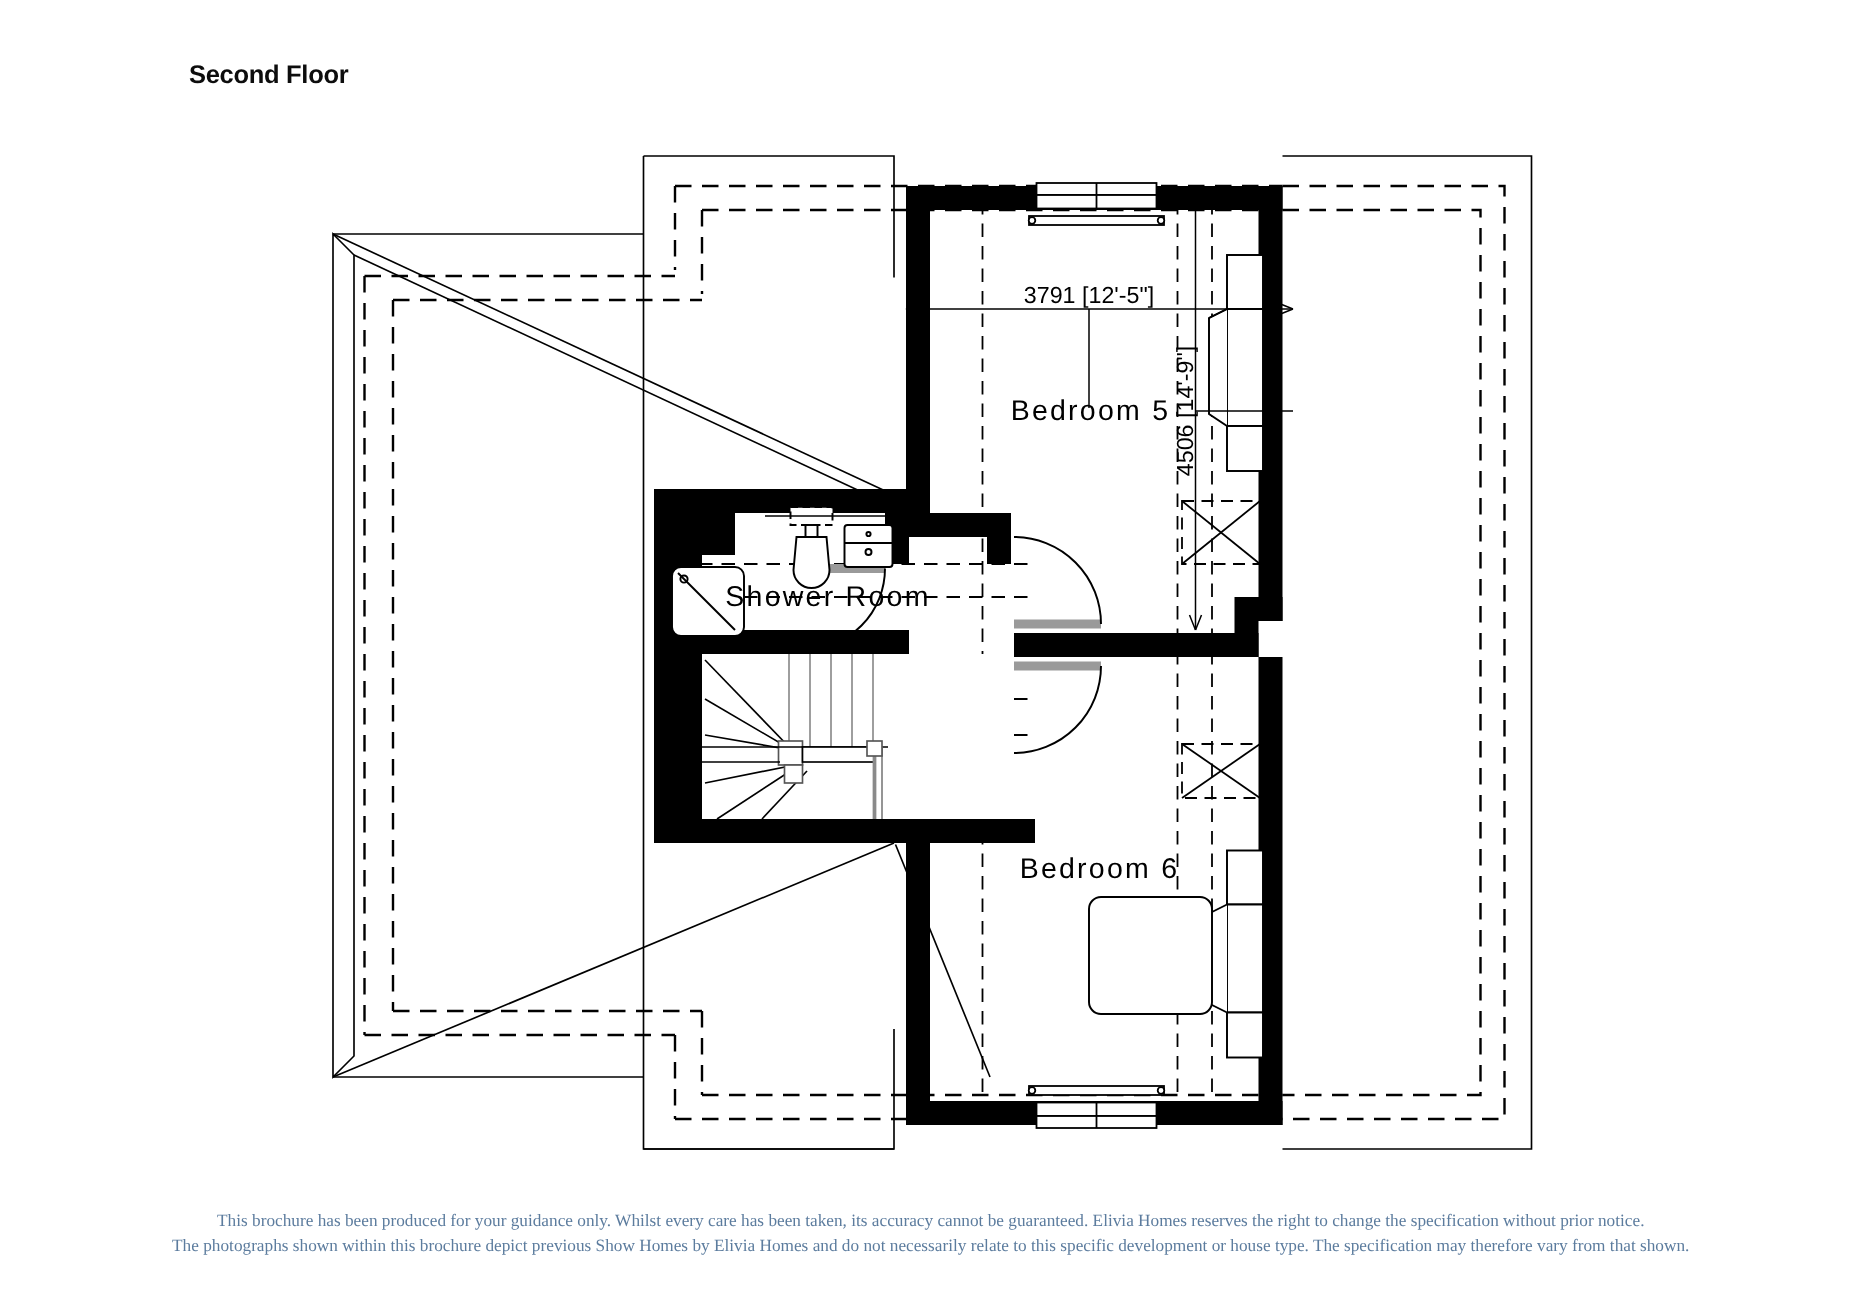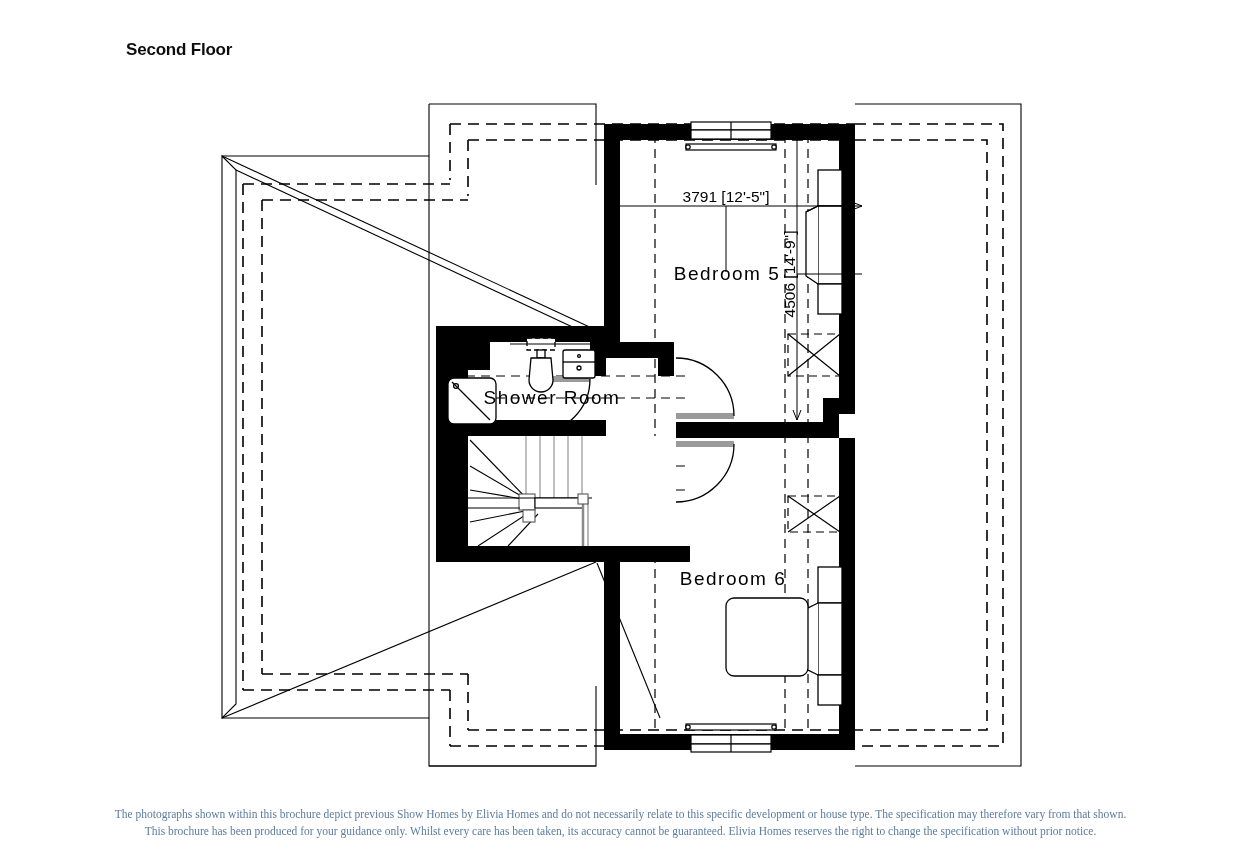--- a/index.html
+++ b/index.html
@@ -297,17 +297,17 @@
 
     <text x="727" y="280" text-anchor="middle" letter-spacing="1.5" font-family="Liberation Sans, sans-serif" font-size="19" fill="#000000">Bedroom 5</text>
 
     <text x="733" y="585" text-anchor="middle" letter-spacing="1.5" font-family="Liberation Sans, sans-serif" font-size="19" fill="#000000">Bedroom 6</text>
 
     <text x="552" y="404" text-anchor="middle" letter-spacing="1.5" font-family="Liberation Sans, sans-serif" font-size="19" fill="#000000">Shower Room</text>
 
   </svg>
 
   <div id="footer">
+    <div>This brochure has been produced for your guidance only. Whilst every care has been taken, its accuracy cannot be guaranteed. Elivia Homes reserves the right to change the specification without prior notice.</div>
     <div>The photographs shown within this brochure depict previous Show Homes by Elivia Homes and do not necessarily relate to this specific development or house type. The specification may therefore vary from that shown.</div>
-    <div>This brochure has been produced for your guidance only. Whilst every care has been taken, its accuracy cannot be guaranteed. Elivia Homes reserves the right to change the specification without prior notice.</div>
   </div>
 
 </div>
 
 </body></html>

